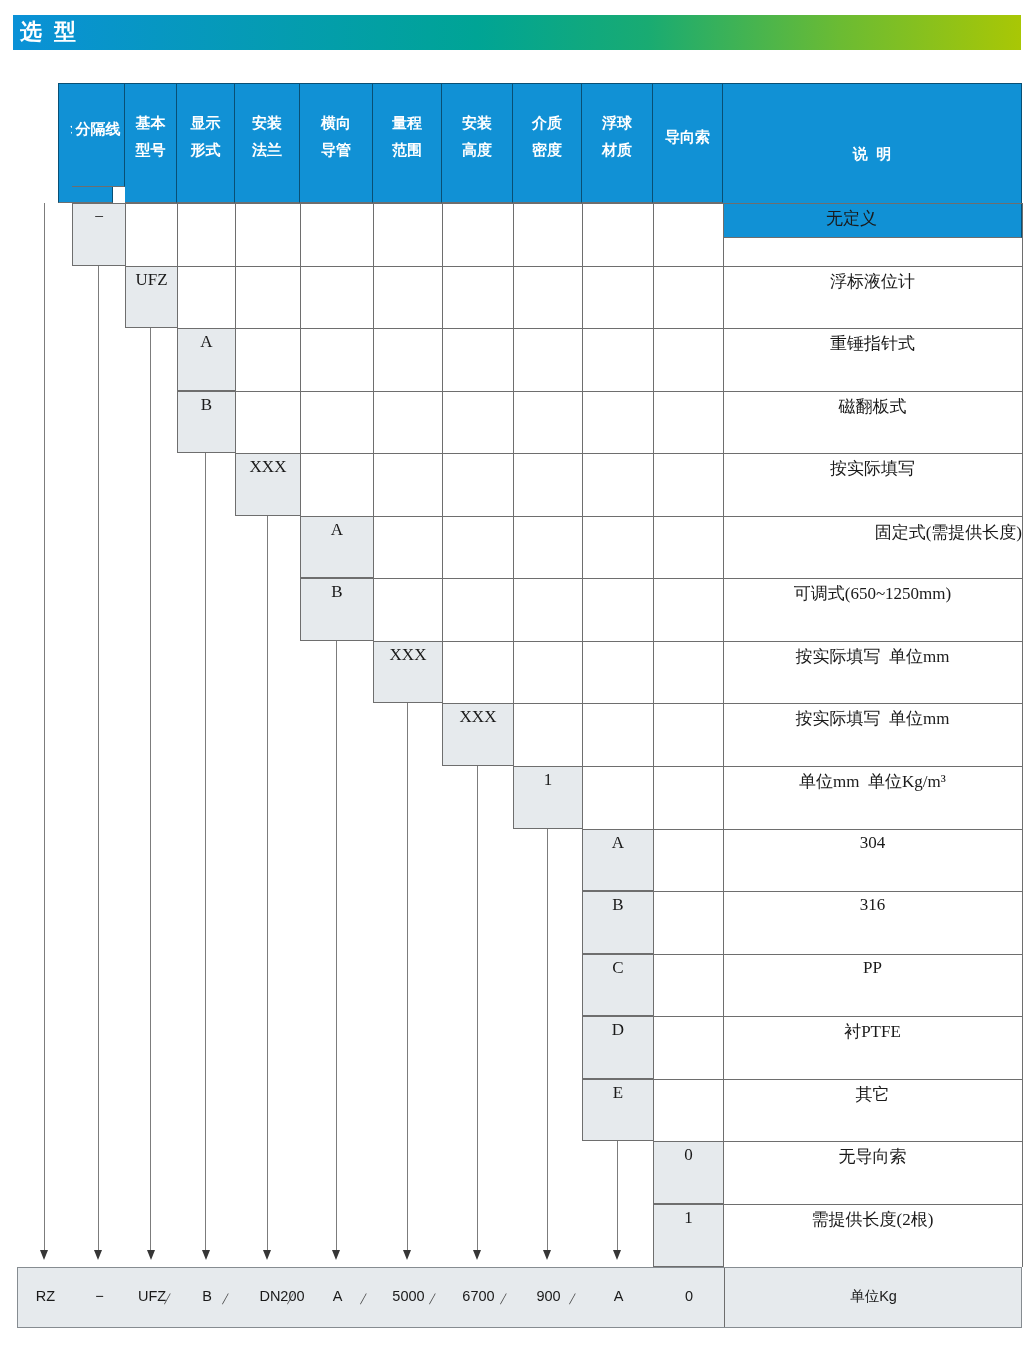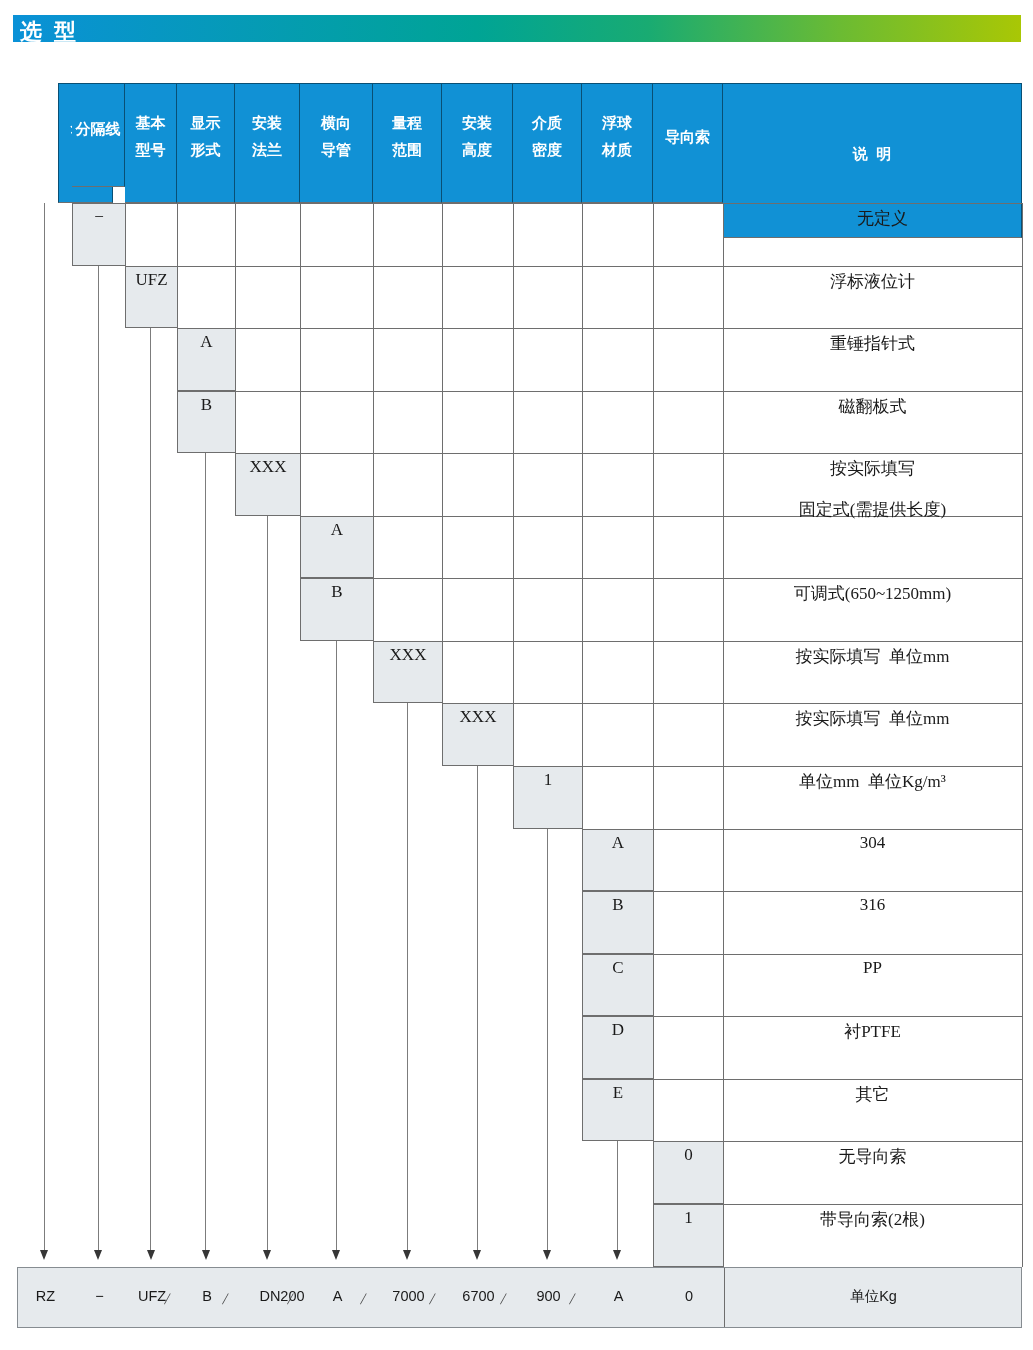--- a/index.html
+++ b/index.html
@@ -1,18 +1,18 @@
 <!DOCTYPE html>
 <html style="--header-bg: #1191d5; --cell-bg: #e6eaed; --grid: #6e6e6e; --g0: #0a91d7; --g1: #00a495; --g2: #19ab72; --g3: #6bbb33; --g4: #a9c705;"><head>
 <meta charset="utf-8">
 <style>
   html,body{margin:0;padding:0;background:#ffffff;}
   #page{position:relative;width:1033px;height:1350px;background:#fff;overflow:hidden;
         font-family:"Liberation Serif","DejaVu Serif",serif;color:#1a1a1a;}
-  #banner{position:absolute;left:13px;top:15px;width:1008px;height:27px;
+  #banner{position:absolute;left:13px;top:15px;width:1008px;height:35px;
           background:linear-gradient(90deg,var(--g0) 0%,var(--g1) 46%,var(--g2) 63%,var(--g3) 82%,var(--g4) 100%);}
   #banner .title{position:absolute;left:7px;top:0;height:35px;line-height:34px;
           font-family:"Liberation Sans","DejaVu Sans",sans-serif;font-weight:bold;
           font-size:22px;color:#fff;letter-spacing:3px;white-space:pre;}
   .hcell{position:absolute;background:var(--header-bg);color:#fff;
          font-family:"Liberation Sans","DejaVu Sans",sans-serif;font-weight:bold;font-size:15px;
          display:flex;flex-direction:column;justify-content:center;align-items:center;
          box-sizing:border-box;border-right:1px solid rgba(0,0,0,0.45);padding-bottom:14px;}
   .hcell .ln{line-height:27px;white-space:pre;}
   .hcell .ln.latin{font-size:12px;line-height:20px;}
@@ -91,36 +91,36 @@
       <div class="vline" style="left: 300px; top: 203px; height: 437.92px;"></div>
       <div class="vline" style="left: 373px; top: 203px; height: 500.48px;"></div>
       <div class="vline" style="left: 442px; top: 203px; height: 563.04px;"></div>
       <div class="vline" style="left: 513px; top: 203px; height: 625.6px;"></div>
       <div class="vline" style="left: 582px; top: 203px; height: 938.4px;"></div>
       <div class="vline" style="left: 653px; top: 203px; height: 1063.52px;"></div>
       <div class="vline" style="left: 723px; top: 203px; height: 1063.52px;"></div>
       <div class="vline" style="left: 1022px; top: 203px; height: 1063.52px;"></div>
       <div class="hline" style="left: 72px; top: 203px; width: 950px;"></div>
       <div class="stepcell" style="left: 72px; top: 203px; width: 54px; height: 62.56px;">−</div>
-      <div class="desc" style="left: 733px; top: 207px; width: 299px;">无定义</div>
+      <div class="desc" style="left: 702px; top: 207px; width: 299px;">无定义</div>
       <div class="hline" style="left: 125px; top: 265.56px; width: 897px;"></div>
       <div class="stepcell" style="left: 125px; top: 265.56px; width: 53px; height: 62.56px;">UFZ</div>
       <div class="desc" style="left: 723px; top: 269.56px; width: 299px;">浮标液位计</div>
       <div class="hline" style="left: 177px; top: 328.12px; width: 845px;"></div>
       <div class="stepcell" style="left: 177px; top: 328.12px; width: 59px; height: 62.56px;">A</div>
       <div class="desc" style="left: 723px; top: 332.12px; width: 299px;">重锤指针式</div>
       <div class="hline" style="left: 177px; top: 390.68px; width: 845px;"></div>
       <div class="stepcell" style="left: 177px; top: 390.68px; width: 59px; height: 62.56px;">B</div>
       <div class="desc" style="left: 723px; top: 394.68px; width: 299px;">磁翻板式</div>
       <div class="hline" style="left: 235px; top: 453.24px; width: 787px;"></div>
       <div class="stepcell" style="left: 235px; top: 453.24px; width: 66px; height: 62.56px;">XXX</div>
       <div class="desc" style="left: 723px; top: 457.24px; width: 299px;">按实际填写</div>
       <div class="hline" style="left: 300px; top: 515.8px; width: 722px;"></div>
       <div class="stepcell" style="left: 300px; top: 515.8px; width: 74px; height: 62.56px;">A</div>
-      <div class="desc" style="left: 723px; top: 498px; width: 299px;">固定式(需提供长度)</div>
+      <div class="desc" style="left: 723px; top: 521px; width: 299px; text-align: right;">固定式(需提供长度)</div>
       <div class="hline" style="left: 300px; top: 578.36px; width: 722px;"></div>
       <div class="stepcell" style="left: 300px; top: 578.36px; width: 74px; height: 62.56px;">B</div>
       <div class="desc" style="left: 723px; top: 582.36px; width: 299px;">可调式(650~1250mm)</div>
       <div class="hline" style="left: 373px; top: 640.92px; width: 649px;"></div>
       <div class="stepcell" style="left: 373px; top: 640.92px; width: 70px; height: 62.56px;">XXX</div>
       <div class="desc" style="left: 723px; top: 644.92px; width: 299px;">按实际填写  单位mm</div>
       <div class="hline" style="left: 442px; top: 703.48px; width: 580px;"></div>
       <div class="stepcell" style="left: 442px; top: 703.48px; width: 72px; height: 62.56px;">XXX</div>
       <div class="desc" style="left: 723px; top: 707.48px; width: 299px;">按实际填写  单位mm</div>
       <div class="hline" style="left: 513px; top: 766.04px; width: 509px;"></div>
@@ -139,21 +139,21 @@
       <div class="stepcell" style="left: 582px; top: 1016.28px; width: 72px; height: 62.56px;">D</div>
       <div class="desc" style="left: 723px; top: 1020.28px; width: 299px;">衬PTFE</div>
       <div class="hline" style="left: 582px; top: 1078.84px; width: 440px;"></div>
       <div class="stepcell" style="left: 582px; top: 1078.84px; width: 72px; height: 62.56px;">E</div>
       <div class="desc" style="left: 723px; top: 1082.84px; width: 299px; text-align: center;">其它</div>
       <div class="hline" style="left: 653px; top: 1141.4px; width: 369px;"></div>
       <div class="stepcell" style="left: 653px; top: 1141.4px; width: 71px; height: 62.56px;">0</div>
       <div class="desc" style="left: 723px; top: 1145.4px; width: 299px;">无导向索</div>
       <div class="hline" style="left: 653px; top: 1203.96px; width: 369px;"></div>
       <div class="stepcell" style="left: 653px; top: 1203.96px; width: 71px; height: 62.56px;">1</div>
-      <div class="desc" style="left: 723px; top: 1207.96px; width: 299px;">带导向索(2根)</div>
+      <div class="desc" style="left: 723px; top: 1207.96px; width: 299px;">需提供长度(2根)</div>
       <div class="shaft" style="left: 43.8px; top: 203px; height: 1047px;"></div>
       <div class="ahead" style="left: 40px; top: 1250px;"></div>
       <div class="shaft" style="left: 97.8px; top: 265.56px; height: 984.44px;"></div>
       <div class="ahead" style="left: 94px; top: 1250px;"></div>
       <div class="shaft" style="left: 150.3px; top: 328.12px; height: 921.88px;"></div>
       <div class="ahead" style="left: 146.5px; top: 1250px;"></div>
       <div class="shaft" style="left: 205.3px; top: 453.24px; height: 796.76px;"></div>
       <div class="ahead" style="left: 201.5px; top: 1250px;"></div>
       <div class="shaft" style="left: 266.8px; top: 515.8px; height: 734.2px;"></div>
       <div class="ahead" style="left: 263px; top: 1250px;"></div>
@@ -167,21 +167,21 @@
       <div class="ahead" style="left: 543px; top: 1250px;"></div>
       <div class="shaft" style="left: 616.8px; top: 1141.4px; height: 108.6px;"></div>
       <div class="ahead" style="left: 613px; top: 1250px;"></div>
       <div id="sumrow" style="left: 17px; top: 1266.52px; width: 1005px; height: 61px;">
         <span class="sumval" style="left: 27.5px;">RZ</span>
         <span class="sumval" style="left: 81.5px;">−</span>
         <span class="sumval" style="left: 134px;">UFZ</span>
         <span class="sumval" style="left: 189px;">B</span>
         <span class="sumval" style="left: 264px;">DN200</span>
         <span class="sumval" style="left: 319.5px;">A</span>
-        <span class="sumval" style="left: 390.5px;">7000</span>
+        <span class="sumval" style="left: 390.5px;">5000</span>
         <span class="sumval" style="left: 460.5px;">6700</span>
         <span class="sumval" style="left: 530.5px;">900</span>
         <span class="sumval" style="left: 600.5px;">A</span>
         <span class="sumval" style="left: 671px;">0</span>
         <span class="sumsep" style="left: 147px; top: 22px;">/</span>
         <span class="sumsep" style="left: 205px; top: 22px;">/</span>
         <span class="sumsep" style="left: 270px; top: 22px;">/</span>
         <span class="sumsep" style="left: 343px; top: 22px;">/</span>
         <span class="sumsep" style="left: 412px; top: 22px;">/</span>
         <span class="sumsep" style="left: 483px; top: 22px;">/</span>

